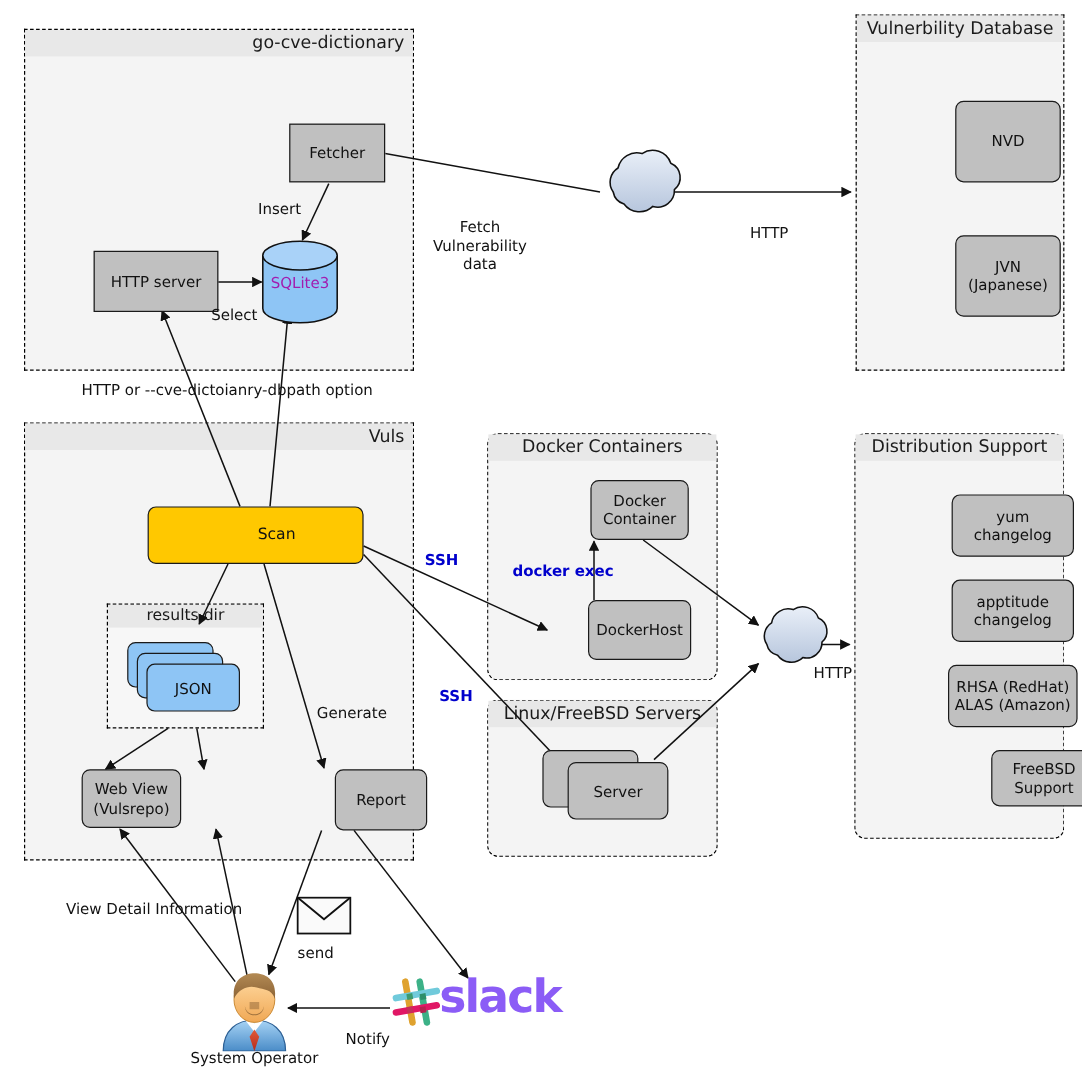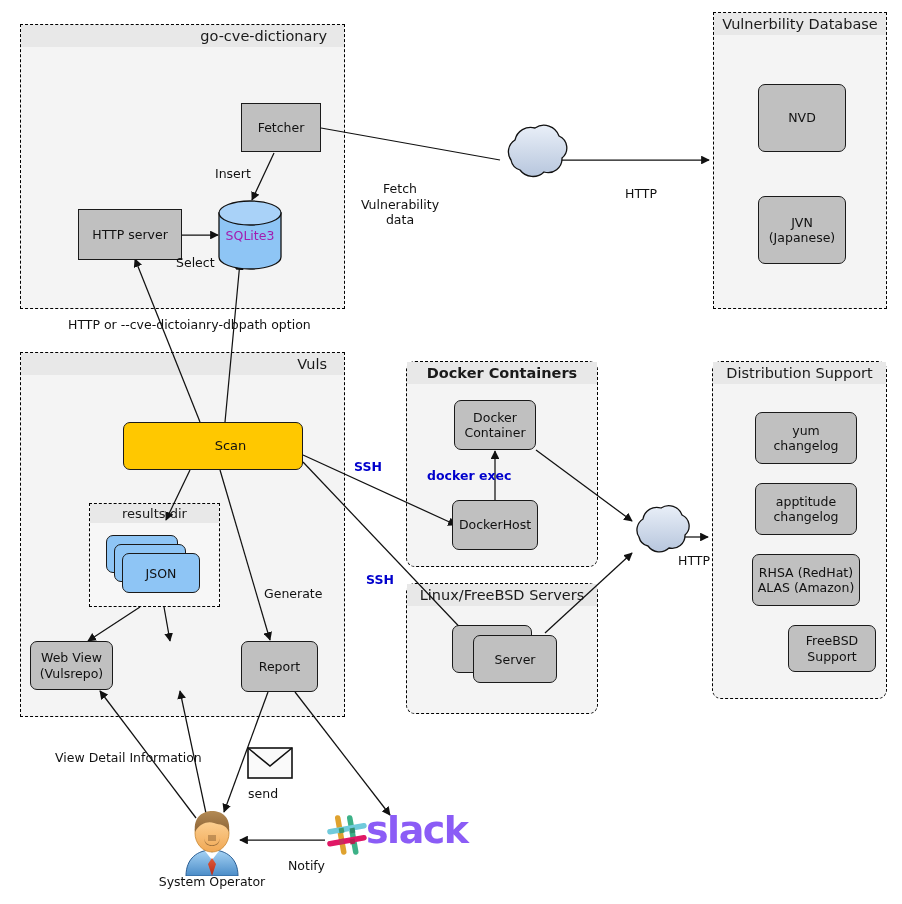--- a/index.html
+++ b/index.html
@@ -30,21 +30,21 @@
     box-sizing: border-box;
   }
   .group.rounded { border-radius: 9px; }
   .group-title {
     position: absolute;
     left: 0; right: 0; top: 0;
     height: 22px;
     line-height: 22px;
     background: #e8e8e8;
     text-align: right;
-    padding-right: 17px;
+    padding-right: 7px;
     box-sizing: border-box;
     font-size: 14.5px;
     color: #1a1a1a;
     white-space: nowrap;
   }
   .group-title.small { font-size: 13px; height: 19px; line-height: 19px; }
   .group-title.center { text-align: center; padding-right: 0; }
 
   
   .node {
@@ -55,21 +55,21 @@
     display: flex;
     align-items: center;
     justify-content: center;
     text-align: center;
     font-size: 12.5px;
     color: #111;
     line-height: 1.22;
     white-space: pre-line;
   }
   .node.sq { border-radius: 0; }
-  .node.rd { border-radius: 7px; }
+  .node.rd { border-radius: 7px; margin-left: 38px; }
 
   .node.gold {
     background: #FFC800;
     border-radius: 7px;
     border: 1.3px solid #1a1a1a;
     font-size: 13px;
     padding-left: 35px;
   }
   .cyl-label {
     position: absolute;
@@ -139,21 +139,21 @@
   </div>
 
   <div class="group" style="left:20px; top:352px; width:325px; height:365px;">
     <div class="group-title">Vuls</div>
   </div>
 
   <div class="group" style="left:89px; top:503px; width:131px; height:104px; background:#f7f7f7;">
     <div class="group-title small center">results dir</div>
   </div>
 
-  <div class="group rounded" style="left:406px; top:361px; width:192px; height:206px;font-weight:bold;">
+  <div class="group rounded" style="left:406px; top:361px; width:192px; height:206px;">
     <div class="group-title center">Docker Containers</div>
   </div>
 
   <div class="group rounded" style="left:406px; top:583px; width:192px; height:131px;">
     <div class="group-title center">Linux/FreeBSD Servers</div>
   </div>
 
   <div class="group rounded" style="left:712px; top:361px; width:175px; height:338px;">
     <div class="group-title center">Distribution Support</div>
   </div>

